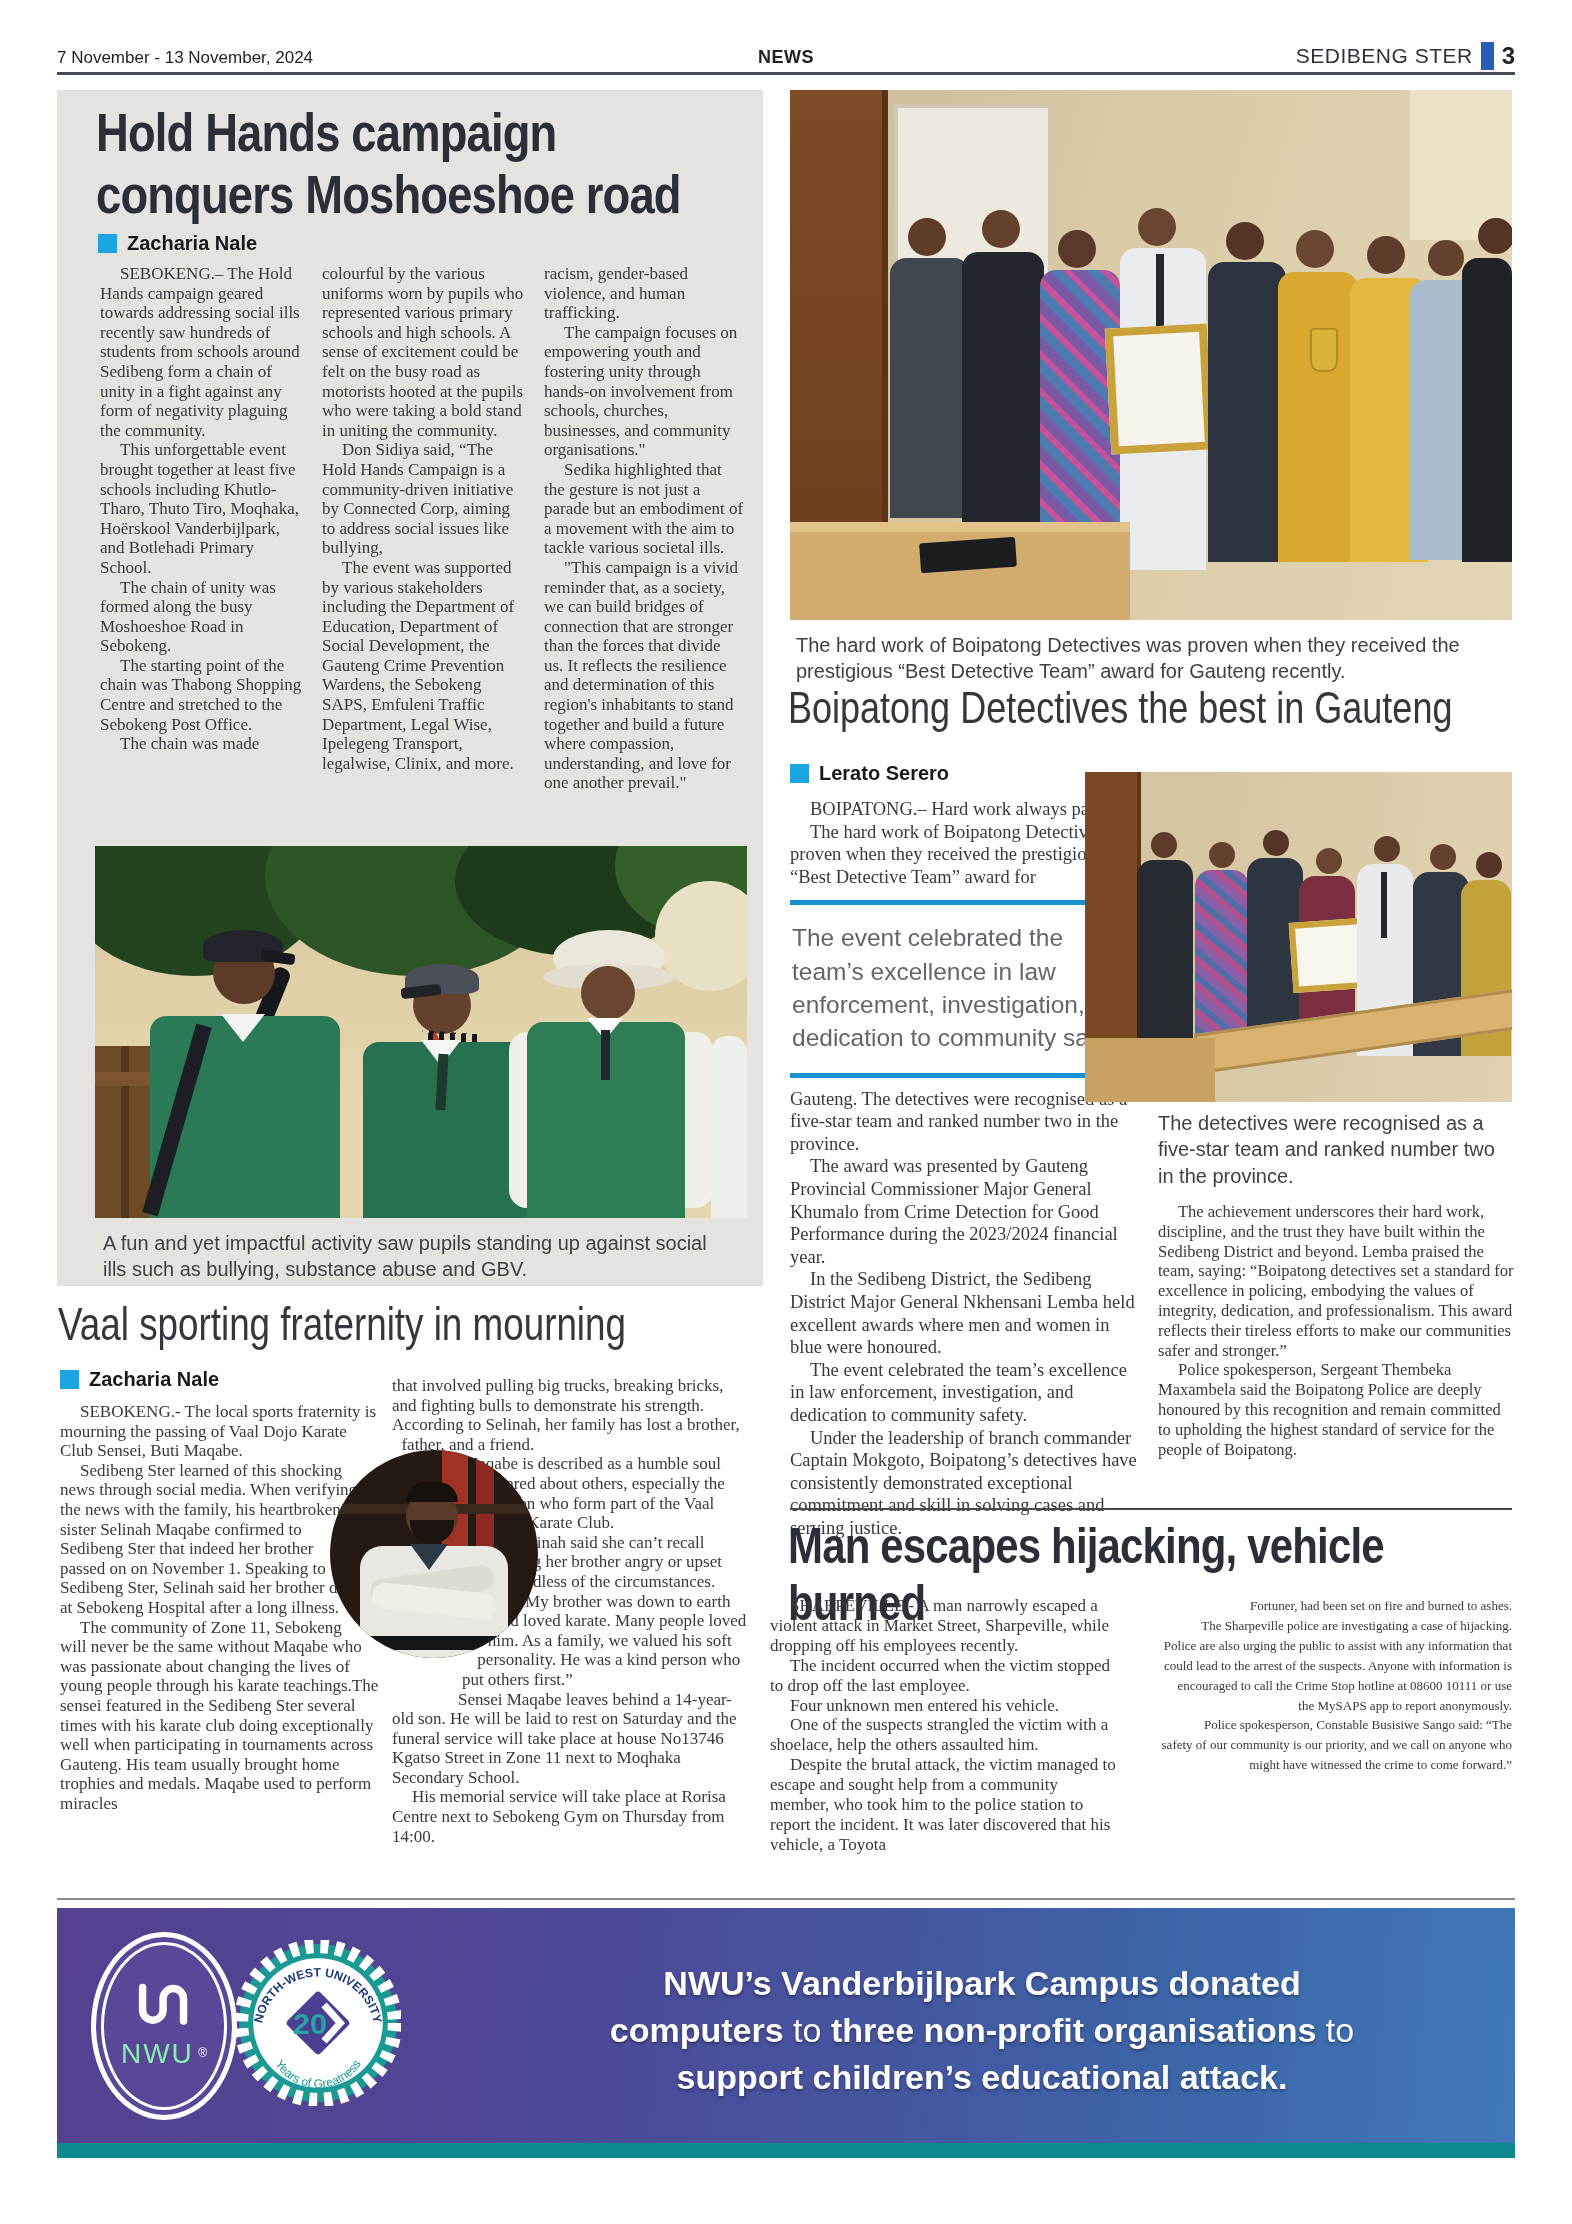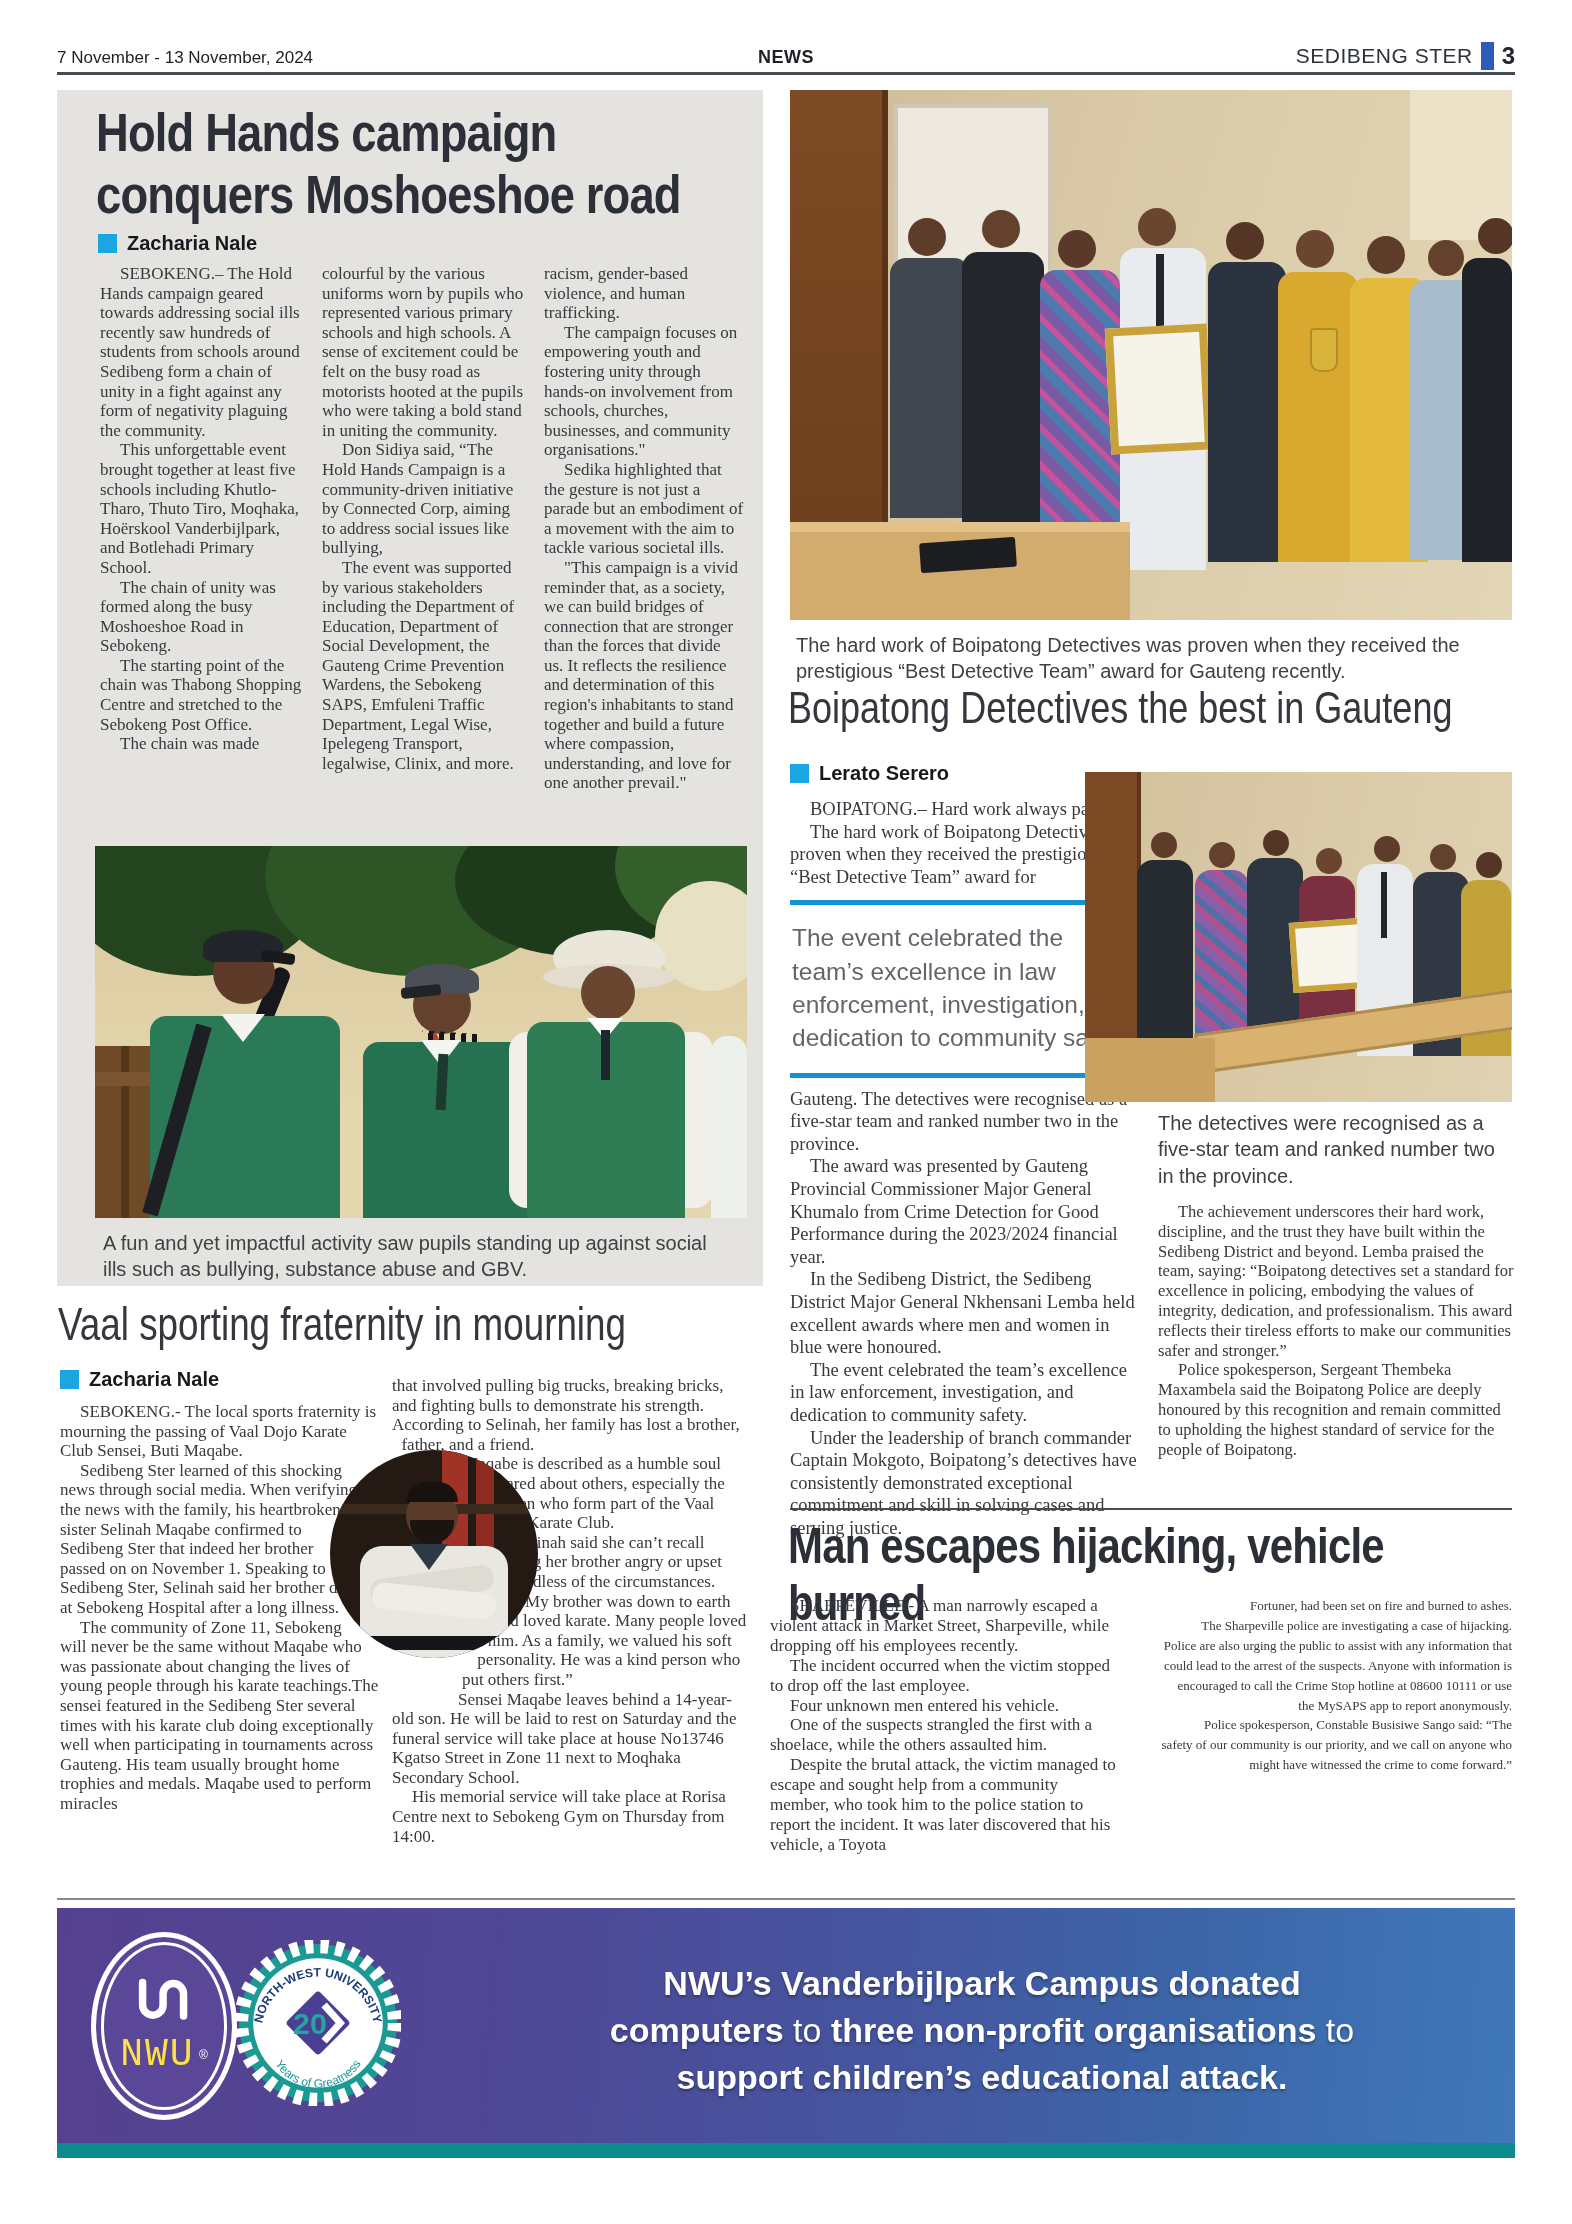--- a/index.html
+++ b/index.html
@@ -38,21 +38,21 @@
   .spacer-r{float:right;width:0;height:50px;}
   .cut-r{float:right;clear:right;width:50px;height:252px;shape-outside:circle(130px at 160px 126px);}
   .spacer-l{float:left;width:0;height:76px;}
   .cut-l{float:left;clear:left;width:150px;height:258px;shape-outside:circle(130px at -24px 128px);}
   
   .banner{position:absolute;left:57px;top:1908px;width:1458px;height:250px;
           background:linear-gradient(95deg,#55418f 0%,#4f4796 30%,#46549e 55%,#3c66a9 78%,#4078ba 100%);}
   .banner-teal{position:absolute;left:0;bottom:0;width:100%;height:15px;background:#0c8a8d;}
   .nwu-oval{position:absolute;left:34px;top:24px;width:136px;height:178px;background:#5a4798;border:5px solid #fff;border-radius:50%;
             box-shadow:inset 0 0 0 5px #5a4798, inset 0 0 0 8px #ffffff;display:flex;flex-direction:column;align-items:center;justify-content:center;gap:2px;}
-  .nwu-word{color:#fde047;font-size:38px;font-weight:400;letter-spacing:2px;font-family:Liberation Mono, monospace;}
+  .nwu-word{color:#86efac;font-size:28px;font-weight:400;letter-spacing:2px;}
   .nwu-reg{font-size:12px;vertical-align:super;}
   .ad-text{position:absolute;left:420px;right:28px;top:52px;text-align:center;color:#fff;font-size:34px;line-height:47px;
            text-shadow:0 2px 3px rgba(0,0,0,.35);}
   .ad-b{font-weight:700;}
   .ad-r{font-weight:400;}
 </style>
 </head>
 <body>
 
 <div class="page">
@@ -256,21 +256,21 @@
   </div>
 
   <div class="divider" style="left:790px;top:1508px;width:722px;height:2px;"></div>
   <div class="abs" style="left:788px;top:1518px;">
     <div class="cond h-bold" style="width:880px;transform:scaleX(.84);font-size:50px;">Man escapes hijacking, vehicle burned</div>
   </div>
   <div class="col" style="left:770px;top:1596px;width:350px;font-size:17px;line-height:19.9px;">
     <p class="ind">SHARPEVILLE.- A man narrowly escaped a violent attack in Market Street, Sharpeville, while dropping off his employees recently.</p>
     <p class="ind">The incident occurred when the victim stopped to drop off the last employee.</p>
     <p class="ind">Four unknown men entered his vehicle.</p>
-    <p class="ind">One of the suspects strangled the first with a shoelace, while the others assaulted him.</p>
+    <p class="ind">One of the suspects strangled the victim with a shoelace, help the others assaulted him.</p>
     <p class="ind">Despite the brutal attack, the victim managed to escape and sought help from a community member, who took him to the police station to report the incident. It was later discovered that his vehicle, a Toyota</p>
   </div>
   <div class="col" style="left:1160px;top:1596px;width:352px;font-size:13px;line-height:19.9px;text-align:right;">
     <p>Fortuner, had been set on fire and burned to ashes.</p>
     <p class="ind">The Sharpeville police are investigating a case of hijacking. Police are also urging the public to assist with any information that could lead to the arrest of the suspects. Anyone with information is encouraged to call the Crime Stop hotline at 08600 10111 or use the MySAPS app to report anonymously.</p>
     <p class="ind">Police spokesperson, Constable Busisiwe Sango said: “The safety of our community is our priority, and we call on anyone who might have witnessed the crime to come forward.”</p>
   </div>
 
   <div class="divider" style="left:57px;top:1898px;width:1458px;height:2px;background:#8a8a8a;"></div>
   <div class="banner">

